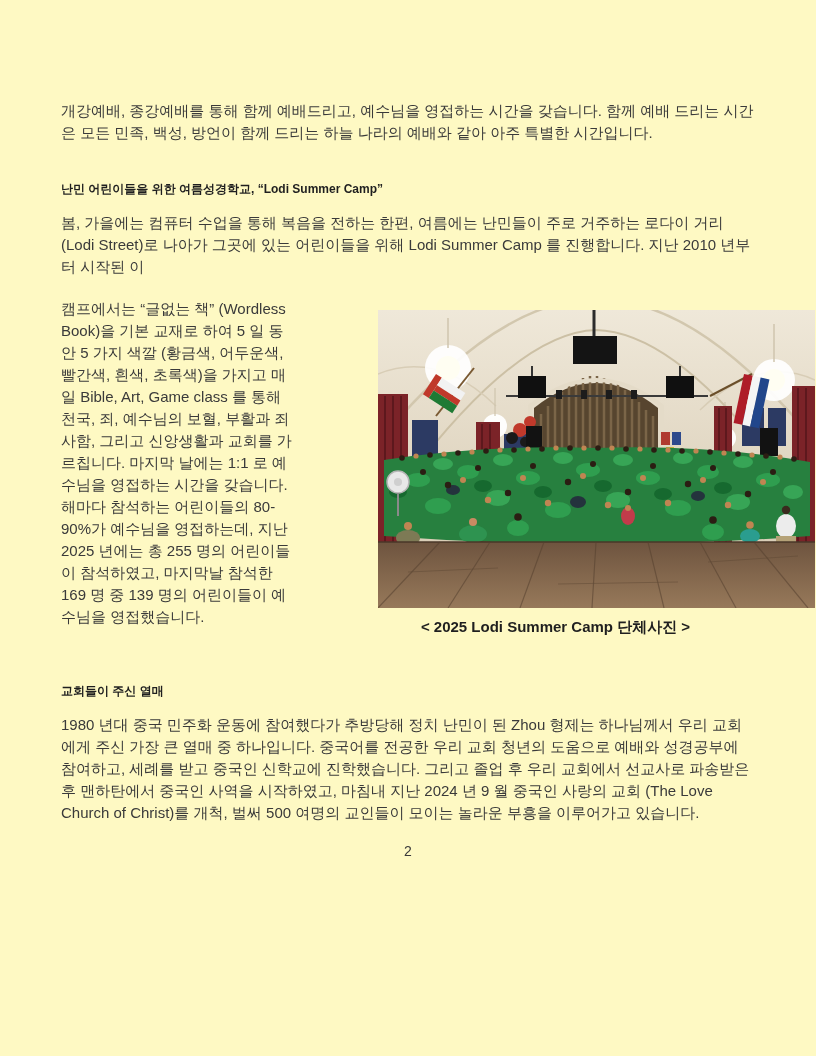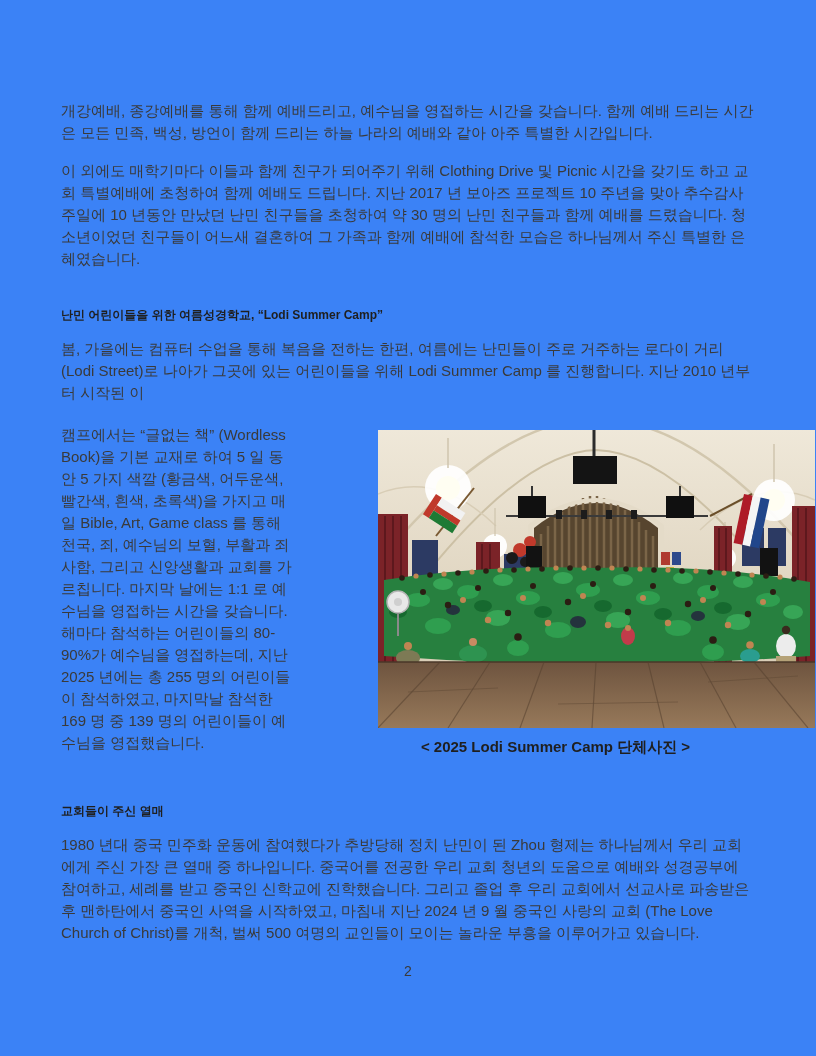--- a/index.html
+++ b/index.html
@@ -1,42 +1,41 @@
 <!DOCTYPE html>
 <html><head>
 <meta charset="utf-8">
 <style>
   html,body{margin:0;padding:0;background:#888;}
   .page{
-    width:816px;height:1056px;margin:0 auto;background:#3b82f6;
+    width:816px;height:1056px;margin:0 auto;background:#fef9c3;
     box-sizing:border-box;padding:100px 61px 0 61px;
     font-family:"Liberation Sans","DejaVu Sans",sans-serif;
     color:#3a3a3a;font-size:15px;line-height:22px;position:relative;
     overflow:hidden;
   }
   p.body{margin:0 0 16px 0;}
   h2.sec{font-size:12px;line-height:22px;color:#1f1f1f;font-weight:bold;margin:34px 0 12px 0;}
   h2.sec2{margin-top:42px;}
   .p3-intro{margin:0;}
   .photo-row{display:flex;align-items:flex-start;margin:0;gap:20px;}
   .narrow-col{width:232px;padding-top:4px;}
-  figure.photo{margin:10px 22px 0 auto;width:355px;}
+  figure.photo{margin:16px 22px 0 auto;width:355px;}
   figure.photo svg{display:block;width:437px;height:298px;}
   figcaption.cap{margin-top:8px;text-align:center;font-weight:bold;color:#1f1f1f;font-size:15px;line-height:22px;}
   .after-photo{margin-top:6px;}
   .pagenum{text-align:center;color:#3a3a3a;font-size:14px;margin-top:2px;}
 </style>
 </head>
 <body>
 
 <div class="page">
 
   <p class="body">개강예배, 종강예배를 통해 함께 예배드리고, 예수님을 영접하는 시간을 갖습니다. 함께 예배 드리는 시간은 모든 민족, 백성, 방언이 함께 드리는 하늘 나라의 예배와 같아 아주 특별한 시간입니다.</p>
 
-  <p class="body">이 외에도 매학기마다 이들과 함께 친구가 되어주기 위해 Clothing Drive 및 Picnic 시간을 갖기도 하고 교회 특별예배에 초청하여 함께 예배도 드립니다. 지난 2017 년 보아즈 프로젝트 10 주년을 맞아 추수감사 주일에 10 년동안 만났던 난민 친구들을 초청하여 약 30 명의 난민 친구들과 함께 예배를 드렸습니다. 청소년이었던 친구들이 어느새 결혼하여 그 가족과 함께 예배에 참석한 모습은 하나님께서 주신 특별한 은혜였습니다.</p>
 
   <h2 class="sec">난민 어린이들을 위한 여름성경학교, “Lodi Summer Camp”</h2>
 
   <p class="body p3-intro">봄, 가을에는 컴퓨터 수업을 통해 복음을 전하는 한편, 여름에는 난민들이 주로 거주하는 로다이 거리(Lodi Street)로 나아가 그곳에 있는 어린이들을 위해 Lodi Summer Camp 를 진행합니다. 지난 2010 년부터 시작된 이</p>
 
   <div class="photo-row">
     <div class="narrow-col">캠프에서는 “글없는 책” (Wordless Book)을 기본 교재로 하여 5 일 동안 5 가지 색깔 (황금색, 어두운색, 빨간색, 흰색, 초록색)을 가지고 매일 Bible, Art, Game class 를 통해 천국, 죄, 예수님의 보혈, 부활과 죄사함, 그리고 신앙생활과 교회를 가르칩니다. 마지막 날에는 1:1 로 예수님을 영접하는 시간을 갖습니다. 해마다 참석하는 어린이들의 80-90%가 예수님을 영접하는데, 지난 2025 년에는 총 255 명의 어린이들이 참석하였고, 마지막날 참석한 169 명 중 139 명의 어린이들이 예수님을 영접했습니다.</div>
 
     <figure class="photo">
       <svg viewBox="0 0 437 298" xmlns="http://www.w3.org/2000/svg">

